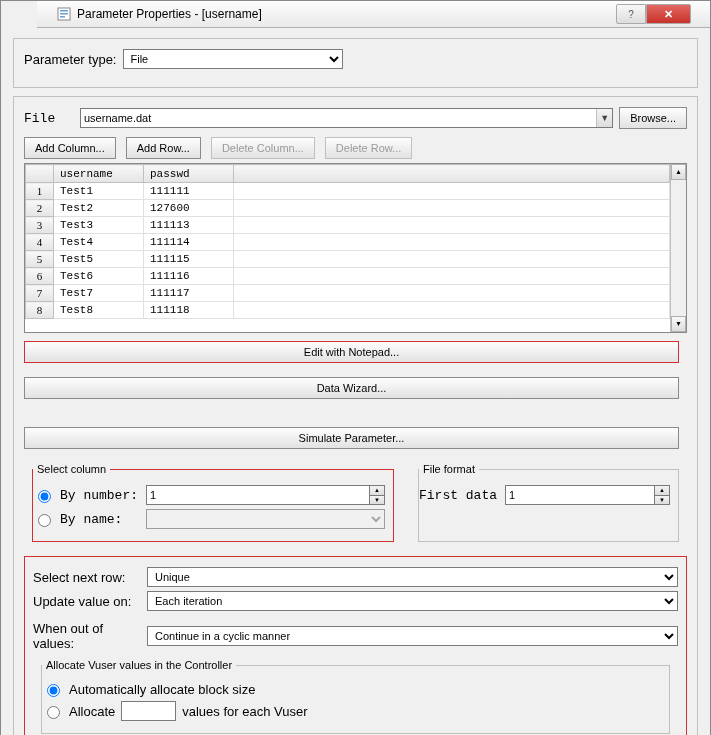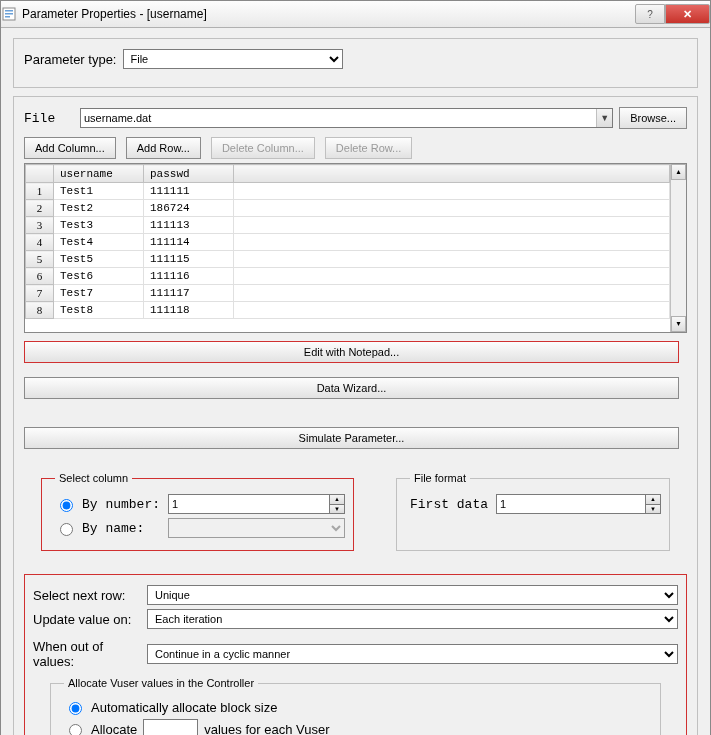--- a/index.html
+++ b/index.html
@@ -11,23 +11,24 @@
   color: #000;
 }
 .window {
   width: 711px;
   background: #f0f0f0;
   border: 1px solid #888;
 }
 .titlebar {
   display: flex;
   align-items: center;
-  padding: 3px 0;
+  padding: 3px 19px;
   background: linear-gradient(to bottom, #fdfdfd, #e9e9e9);
   border-bottom: 1px solid #b0b0b0;
+  margin-left: 36px;
 }
 .titlebar-icon {
   width: 16px;
   height: 16px;
   margin-right: 5px;
   display: inline-flex;
   align-items: center;
   justify-content: center;
 }
 .titlebar-text {
@@ -183,22 +184,22 @@
   margin: 8px 8px 6px 0;
   flex-direction: column;
 }
 .action-row .spacer { flex: 1; }
 .two-col {
   display: flex;
   gap: 8px;
 }
 fieldset {
   border: 1px solid #c0c0c0;
-  padding: 6px 8px 8px 13px;
-  margin: 17px;
+  padding: 6px 8px 8px 0;
+  margin: 8px;
 }
 fieldset legend {
   font-size: 11px;
   padding: 0 4px;
 }
 .red-border { border: 1px solid #d03030; }
 .sel-col { flex: 1; }
 .ff-col { width: 200px; }
 .radio-row {
   display: flex;
@@ -325,21 +326,21 @@
           <tbody id="tbody">
               <tr>
                 <td class="rownum">1</td>
                 <td>Test1</td>
                 <td>111111</td>
                 <td></td>
               </tr>
               <tr>
                 <td class="rownum">2</td>
                 <td>Test2</td>
-                <td>186724</td>
+                <td>127600</td>
                 <td></td>
               </tr>
               <tr>
                 <td class="rownum">3</td>
                 <td>Test3</td>
                 <td>111113</td>
                 <td></td>
               </tr>
               <tr>
                 <td class="rownum">4</td>

